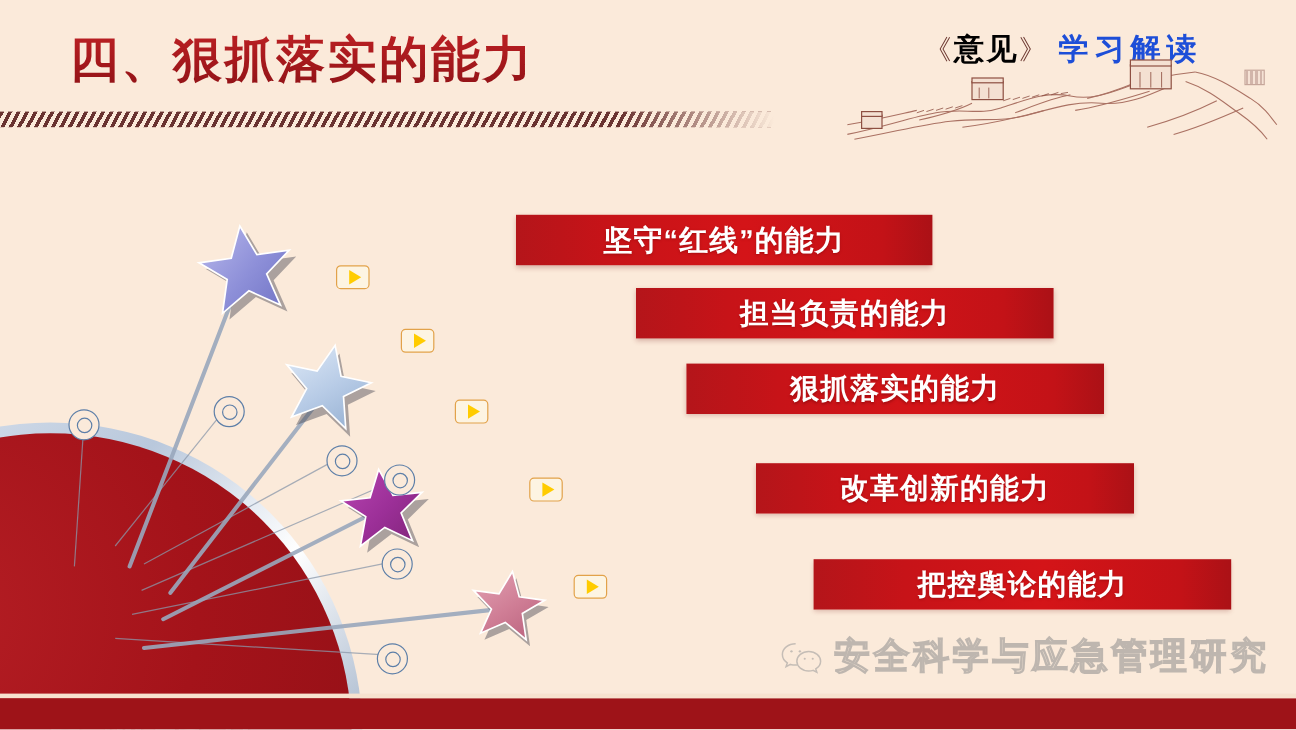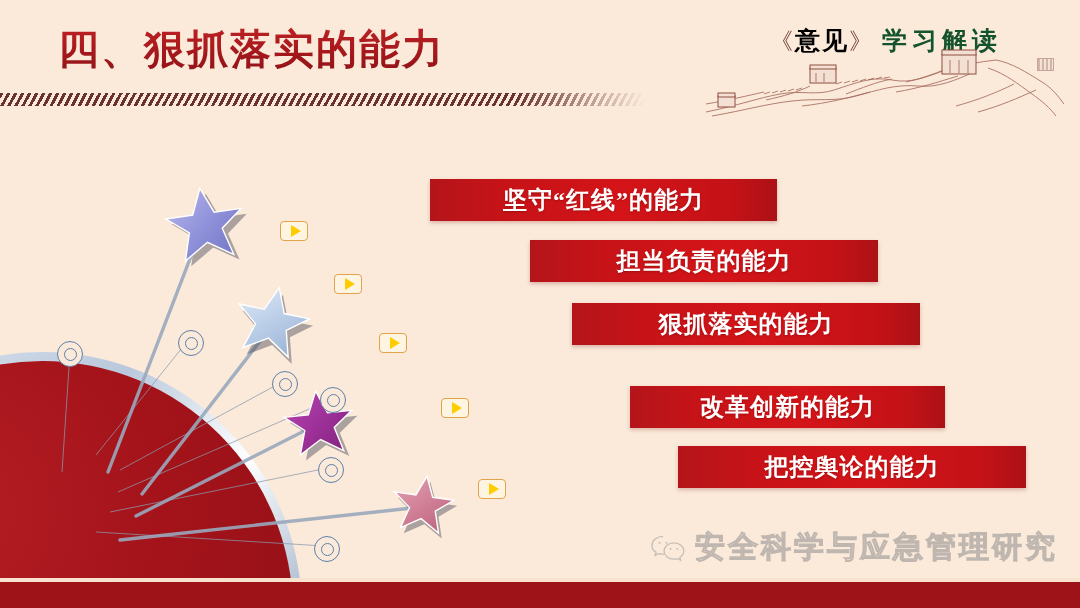--- a/index.html
+++ b/index.html
@@ -50,21 +50,21 @@
     position:absolute; right:14px; top:6px; width:360px; height:112px;
   }
   .wall-title{
     position:absolute; left:50%; top:18px; transform:translateX(-50%);
     white-space:nowrap; font-size:25px; font-weight:bold;
     letter-spacing:2px;
     font-family:"DejaVu Serif","Liberation Serif",serif;
   }
   .wall-title .brk{ color:#6e3a33; font-weight:normal; font-size:23px;}
   .wall-title .yj { color:#000000; }
-  .wall-title .xx { color:#14532d; margin-left:8px; letter-spacing:5px;}
+  .wall-title .xx { color:#1d4ed8; margin-left:8px; letter-spacing:5px;}
   .wall-svg{ position:absolute; left:0; bottom:0; width:360px; height:72px; }
   .seal{
     position:absolute; right:12px; top:52px; width:17px; height:13px;
     border:1px solid #b08a80; opacity:.7;
     background:repeating-linear-gradient(90deg,#c2a097 0 2px, #f3e0d4 2px 4px);
   }
 
   
   .arc-wrap{
     position:absolute; left:-218px; top:352px;
@@ -89,21 +89,21 @@
     z-index:20;
   }
 
   
   .boxes{ position:absolute; left:0; top:0; width:1080px; height:608px; z-index:25;}
   .rbox{
     position:absolute;
     display:flex; align-items:center; justify-content:center;
     color:#ffffff; font-weight:bold; font-size:24px; letter-spacing:1px;
     white-space:nowrap;
-    font-family:Liberation Serif, serif;
+    font-family:Liberation Sans, sans-serif;
     background:linear-gradient(90deg,#b4151a 0%,#c71318 22%,#d41418 55%,#c31217 88%,#ab1116 100%);
     box-shadow:0 2px 4px rgba(120,20,20,.25);
     text-shadow:0 1px 2px rgba(90,0,0,.35);
   }
 
   
   .deco{ position:absolute; left:0; top:0; width:1080px; height:608px; z-index:18; pointer-events:none;}
 
   
   .play-badge{
@@ -307,21 +307,21 @@
     <div class="arc-ring"></div>
     <div class="arc-fill"></div>
     <div class="arc-label">五项能力</div>
   </div>
 
   <div class="boxes">
     <div class="rbox" style="left:430px; top:179px; width:347px; height:42px;">坚守“红线”的能力</div>
     <div class="rbox" style="left:530px; top:240px; width:348px; height:42px;">担当负责的能力</div>
     <div class="rbox" style="left:572px; top:303px; width:348px; height:42px;">狠抓落实的能力</div>
     <div class="rbox" style="left:630px; top:386px; width:315px; height:42px;">改革创新的能力</div>
-    <div class="rbox" style="left:678px; top:446px; width:348px; height:42px;">把控舆论的能力</div>
+    <div class="rbox" style="left:678px; top:466px; width:348px; height:42px;">把控舆论的能力</div>
   </div>
 
   <div class="watermark">
     <svg class="wechat-icon" viewBox="0 0 40 32">
       <g fill="none" stroke="#9a9a9a" stroke-width="1.4">
         <path d="M14.5 3.2 C7.6 3.2 2.2 7.7 2.2 13.1 c0 3.1 1.8 5.9 4.6 7.7 l-1.2 3.6 4.1 -2.1 c1.5 .4 3.1 .6 4.8 .6 .5 0 1 0 1.5 -.1"></path>
         <circle cx="10.6" cy="10.2" r="1.1" fill="#9a9a9a" stroke="none"></circle>
         <circle cx="18.4" cy="10.2" r="1.1" fill="#9a9a9a" stroke="none"></circle>
         <path d="M26.6 10.4 c-6.1 0 -11 4.1 -11 9 0 4.9 4.9 9 11 9 1.4 0 2.8 -.2 4 -.6 l3.5 1.8 -1 -3.1 c2.6 -1.6 4.5 -4.2 4.5 -7.1 0 -4.9 -4.9 -9 -11 -9 z"></path>
         <circle cx="22.9" cy="17.1" r="1" fill="#9a9a9a" stroke="none"></circle>

